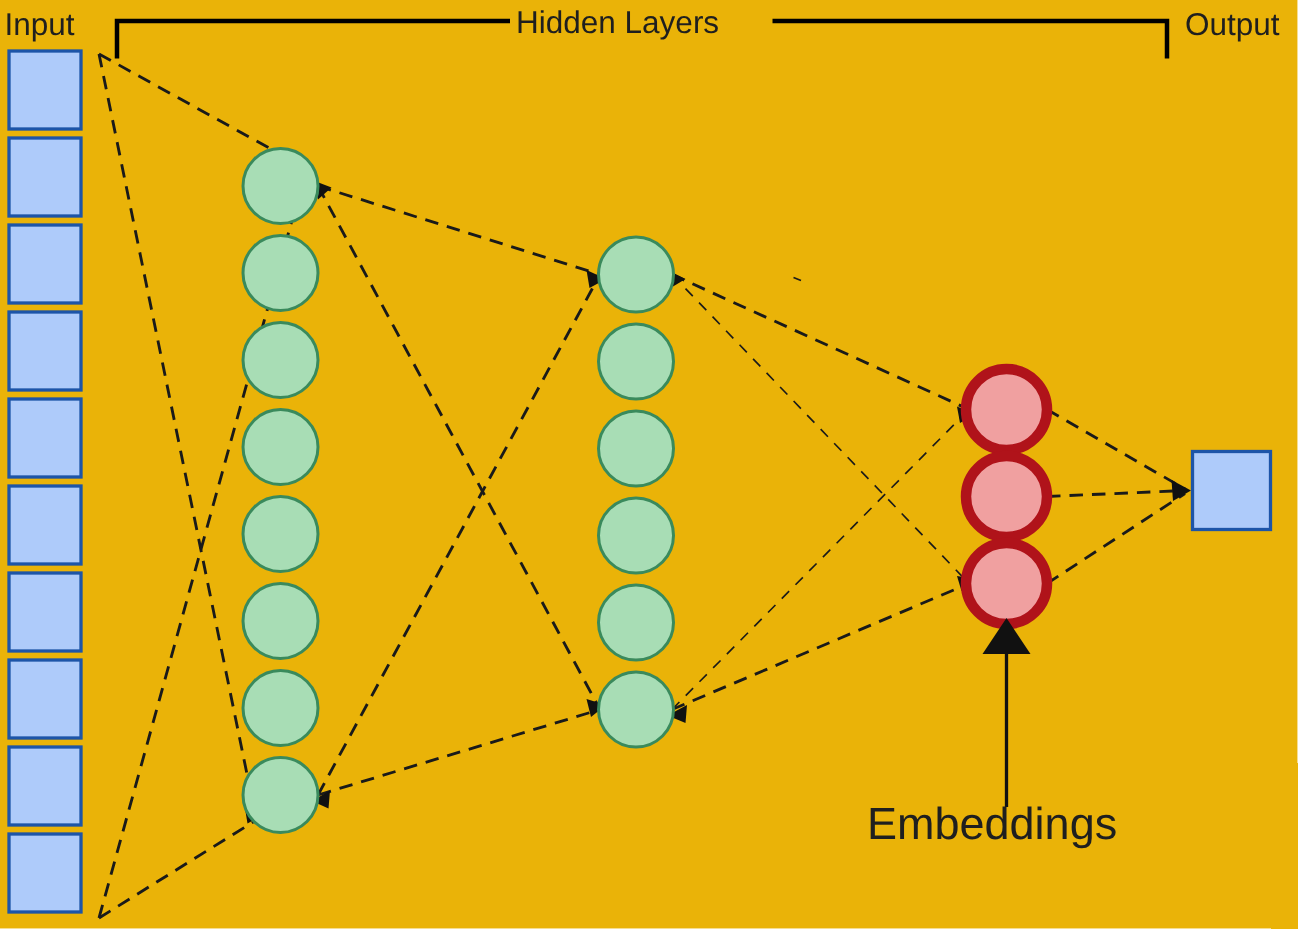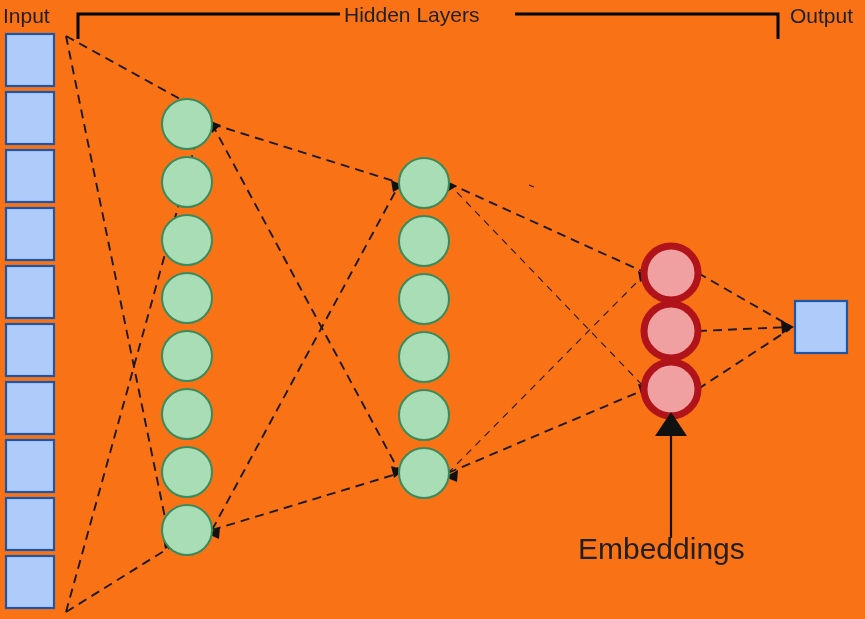--- a/index.html
+++ b/index.html
@@ -9,21 +9,21 @@
     background: #ffffff;
   }
   body {
     font-family: "Liberation Sans", sans-serif;
     -webkit-font-smoothing: antialiased;
   }
   #canvas {
     position: relative;
     width: 865px;
     height: 619px;
-    background: #f97316;
+    background: #eab308;
     overflow: hidden;
   }
   #diagram-svg {
     position: absolute;
     left: 0;
     top: 0;
     width: 865px;
     height: 619px;
     display: block;
   }

